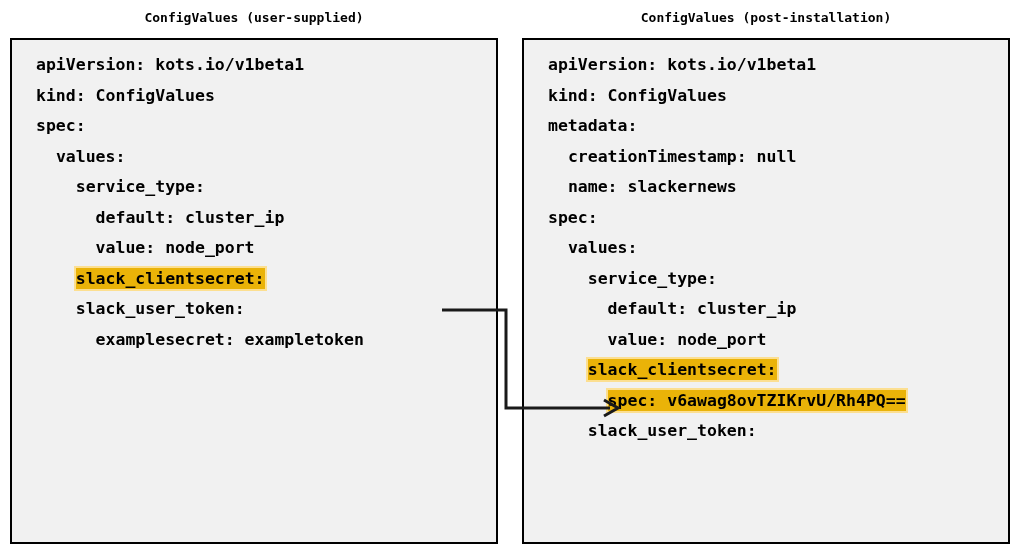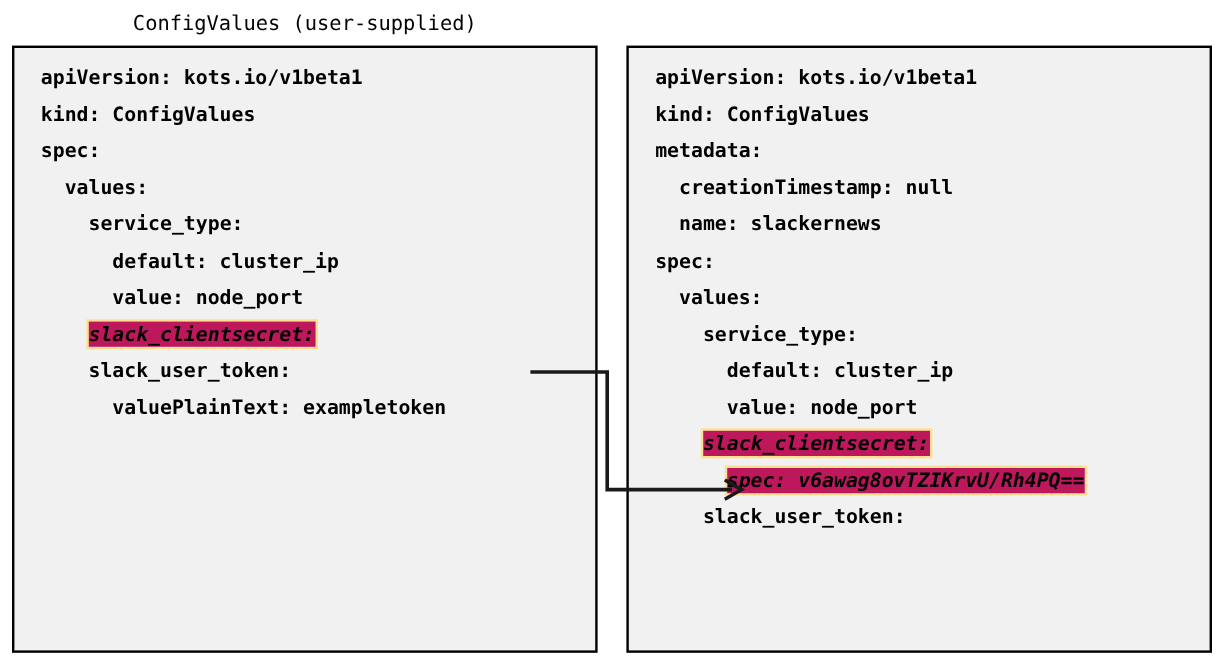--- a/index.html
+++ b/index.html
@@ -16,22 +16,22 @@
   }
 
   .diagram {
     position: absolute;
     inset: 0;
   }
 
   .panel-title {
     position: absolute;
     font-family: "DejaVu Sans Mono", monospace;
-    font-size: 17px;
-    font-weight: normal;
+    font-size: 13px;
+    font-weight: bold;
     color: #000000;
     letter-spacing: 0px;
     white-space: nowrap;
     text-align: center;
     top: 10px;
   }
   #title-left  { left: 10px;  width: 488px; }
   #title-right { left: 522px; width: 488px; }
 
   .panel {
@@ -42,44 +42,44 @@
     border: 2px solid #000000;
     box-sizing: border-box;
     overflow: hidden;
   }
   #panel-left  { left: 10px;  width: 488px; }
   #panel-right { left: 522px; width: 488px; }
 
   .code {
     position: absolute;
     top: 10px;
-    left: 12px;
+    left: 0;
     right: 0;
+    padding-left: 14px;
   }
 
   .code-line {
     height: 30.5px;
     line-height: 30.5px;
     font-family: "DejaVu Sans Mono", monospace;
     font-size: 16.5px;
     font-weight: bold;
     color: #000000;
     white-space: pre;
     padding-left: 10px;
   }
 
   .code-line .seg {
     display: inline;
     padding: 1px 0;
   }
 
   .code-line.hl .seg {
-    background: #be185d;
+    background: #eab308;
     box-shadow: 0 0 0 2px #fcdf91;
-    font-style: italic;
   }
 
   .connector {
     position: absolute;
     left: 0;
     top: 0;
     width: 1019px;
     height: 559px;
     pointer-events: none;
   }
@@ -95,24 +95,25 @@
     <div class="code" id="code-left">
         <div class="code-line"><span></span><span class="seg">apiVersion: kots.io/v1beta1</span></div>
         <div class="code-line"><span></span><span class="seg">kind: ConfigValues</span></div>
         <div class="code-line"><span></span><span class="seg">spec:</span></div>
         <div class="code-line"><span>  </span><span class="seg">values:</span></div>
         <div class="code-line"><span>    </span><span class="seg">service_type:</span></div>
         <div class="code-line"><span>      </span><span class="seg">default: cluster_ip</span></div>
         <div class="code-line"><span>      </span><span class="seg">value: node_port</span></div>
         <div class="code-line hl"><span>    </span><span class="seg">slack_clientsecret:</span></div>
         <div class="code-line"><span>    </span><span class="seg">slack_user_token:</span></div>
-        <div class="code-line"><span>      </span><span class="seg">valuePlainText: exampletoken</span></div>
+        <div class="code-line"><span>      </span><span class="seg">examplesecret: exampletoken</span></div>
       </div>
   </div>
 
+  <div class="panel-title" id="title-right">ConfigValues (post-installation)</div>
 
   <div class="panel" id="panel-right">
     <div class="code" id="code-right">
         <div class="code-line"><span></span><span class="seg">apiVersion: kots.io/v1beta1</span></div>
         <div class="code-line"><span></span><span class="seg">kind: ConfigValues</span></div>
         <div class="code-line"><span></span><span class="seg">metadata:</span></div>
         <div class="code-line"><span>  </span><span class="seg">creationTimestamp: null</span></div>
         <div class="code-line"><span>  </span><span class="seg">name: slackernews</span></div>
         <div class="code-line"><span></span><span class="seg">spec:</span></div>
         <div class="code-line"><span>  </span><span class="seg">values:</span></div>

